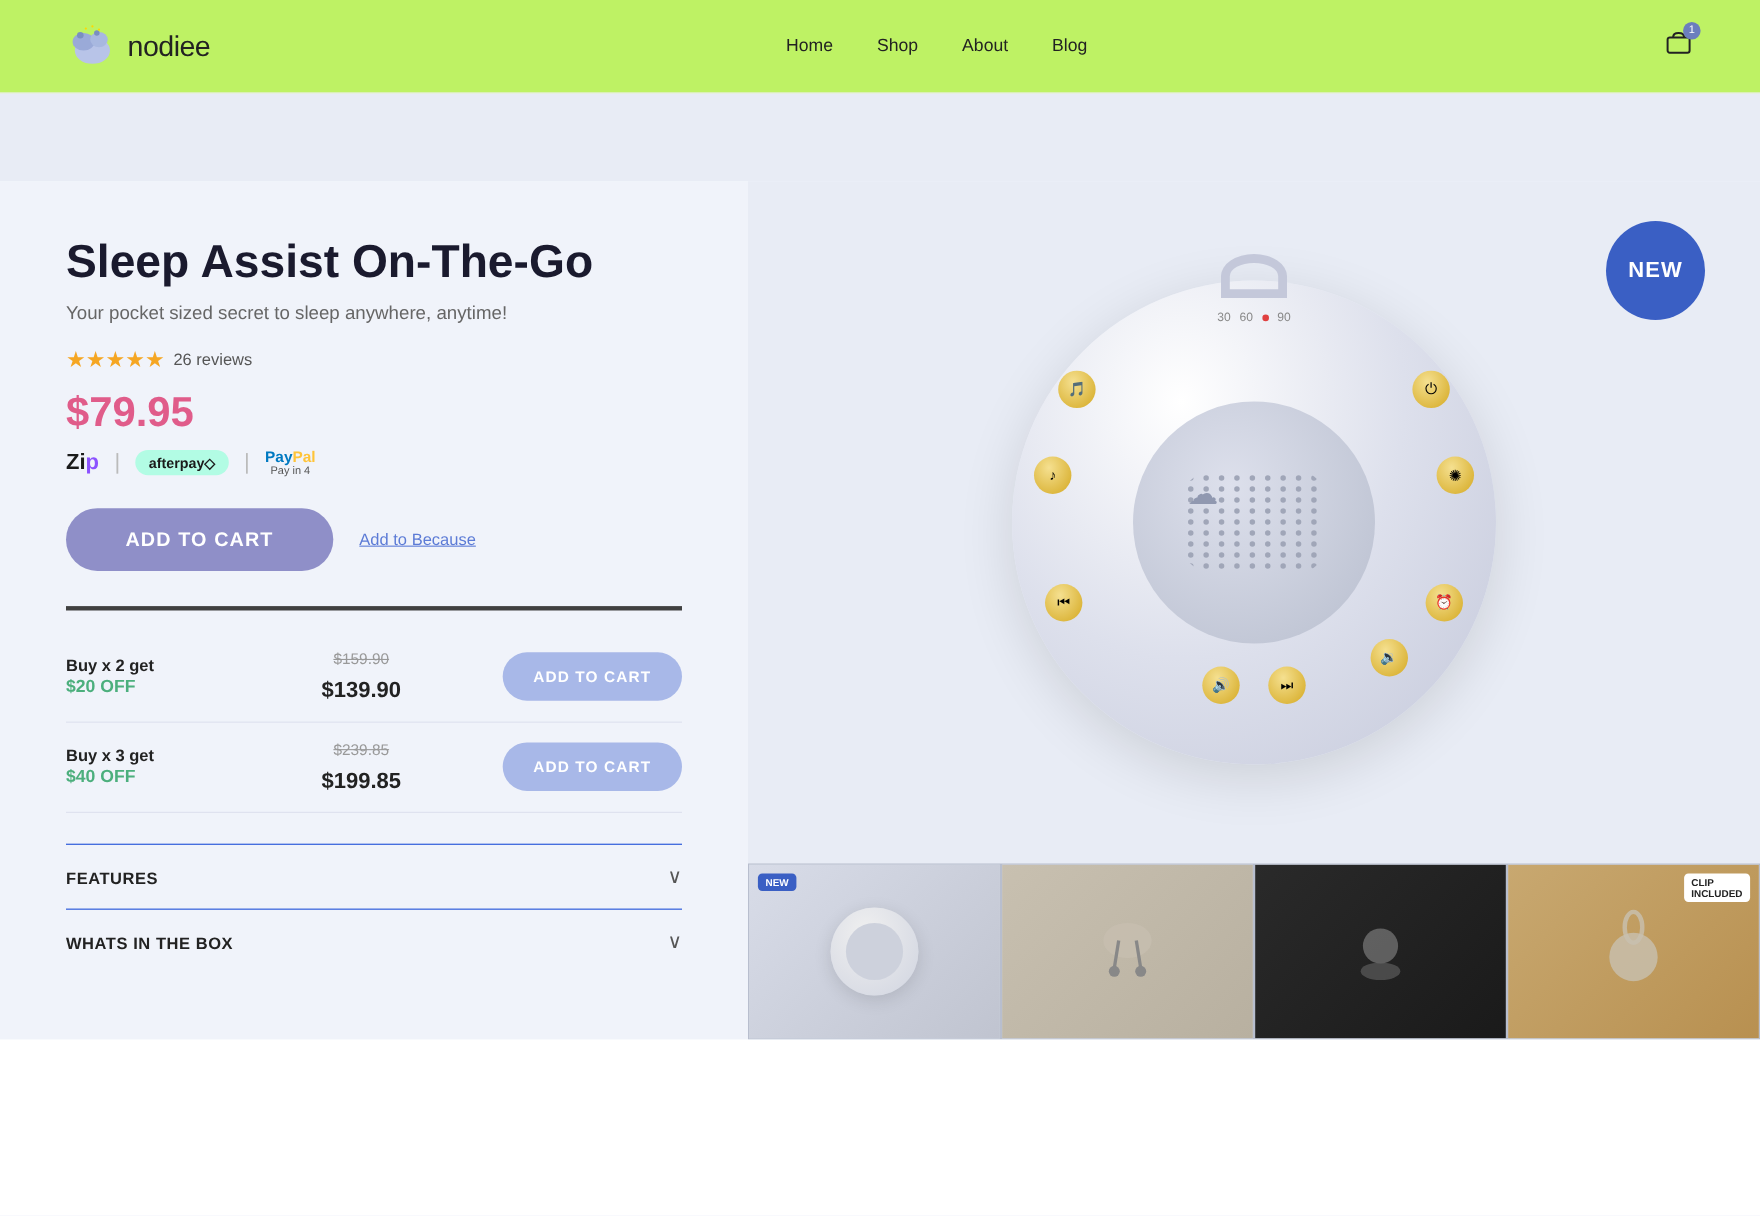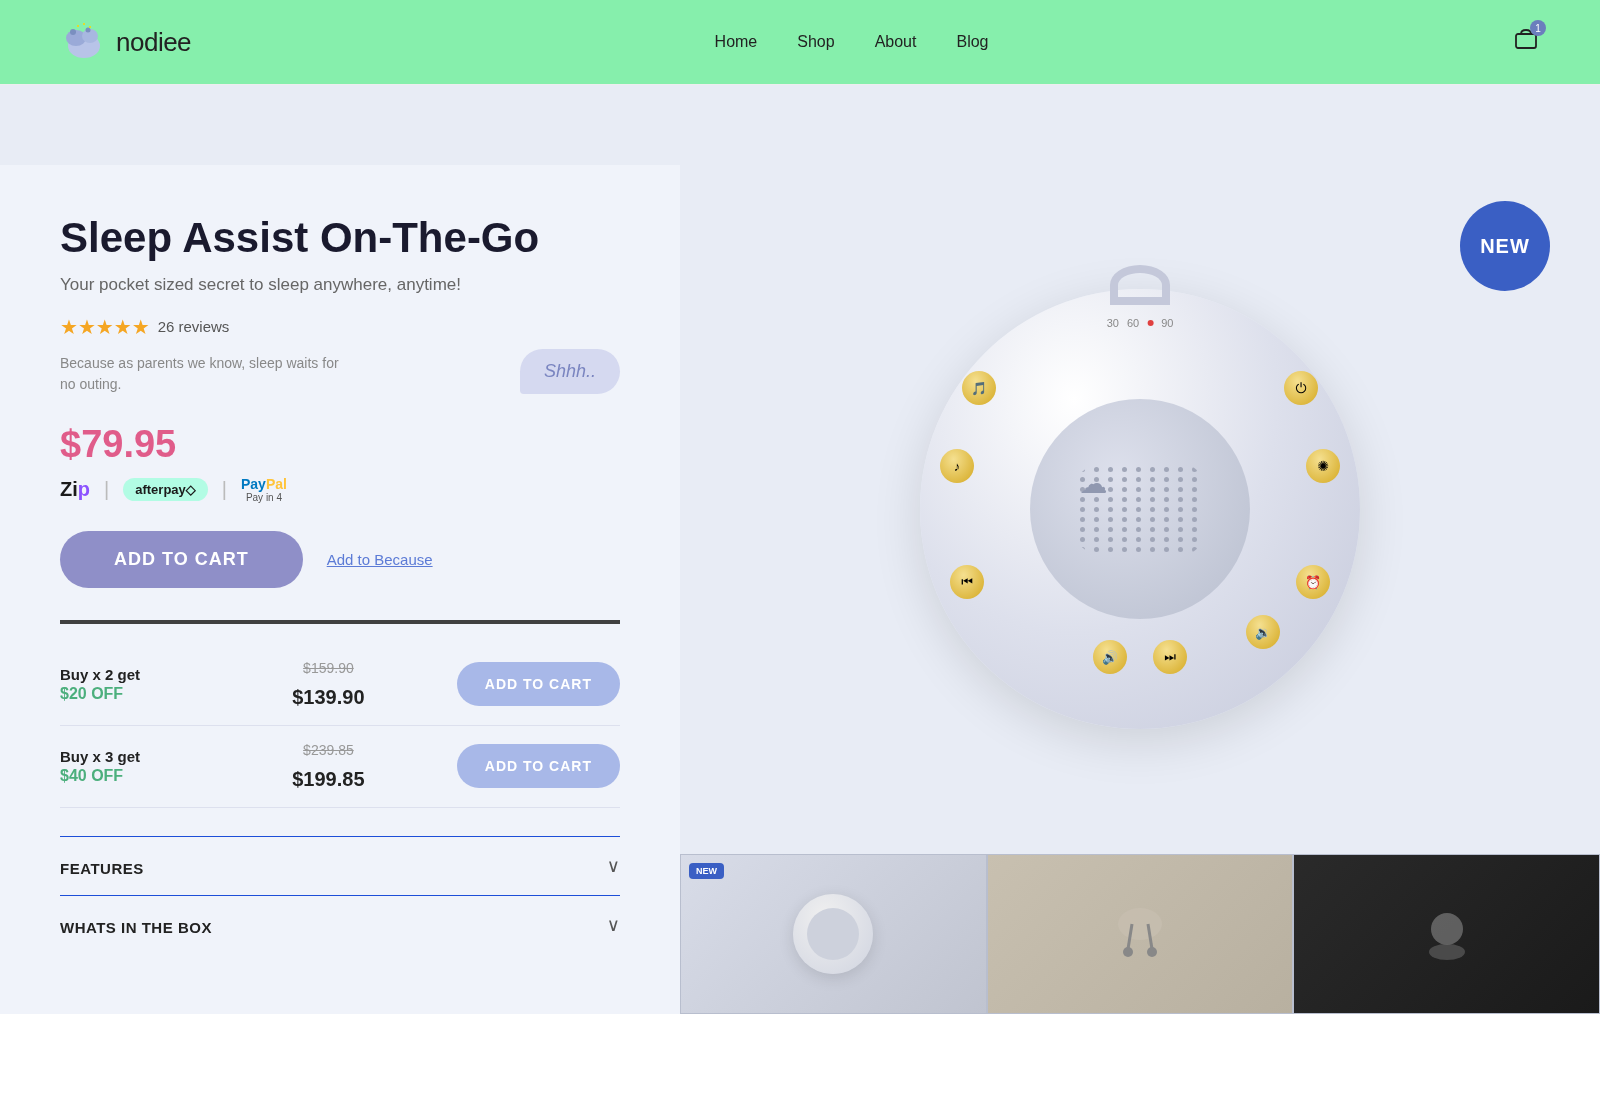--- a/index.html
+++ b/index.html
@@ -4,21 +4,21 @@
   <style>
     * { box-sizing: border-box; margin: 0; padding: 0; }
     body { font-family: -apple-system, BlinkMacSystemFont, 'Segoe UI', sans-serif; background: #fff; }
 
     
     .header {
       display: flex;
       align-items: center;
       justify-content: space-between;
       padding: 18px 60px;
-      background: #86efac;
+      background: #bef264;
       border-bottom: 1px solid #eee;
     }
     .logo-area {
       display: flex;
       align-items: center;
       gap: 8px;
     }
     .logo-icon {
       width: 48px;
       height: 48px;
@@ -432,24 +432,20 @@
 
   <div class="product-left">
     <h1 class="product-title">Sleep Assist On-The-Go</h1>
     <p class="product-subtitle">Your pocket sized secret to sleep anywhere, anytime!</p>
 
     <div class="stars-row">
       <span class="stars">★★★★★</span>
       <span class="review-count">26 reviews</span>
     </div>
 
-    <div class="tagline-row">
-      <p class="tagline">Because as parents we know, sleep waits for no outing.</p>
-      <div class="shhh-bubble">Shhh..</div>
-    </div>
 
     <div class="price-main">$79.95</div>
 
     <div class="payment-logos">
       <div class="zip-logo pay-logo">
         Zi<span class="zip-purple">p</span>
       </div>
       <span class="pay-divider">|</span>
       <div class="afterpay-logo pay-logo">afterpay◇</div>
       <span class="pay-divider">|</span>
@@ -652,15 +648,26 @@
 
       <div class="thumb thumb-3">
         <div class="thumb-img-placeholder">
           <svg width="60" height="60" viewBox="0 0 60 60">
             <circle cx="30" cy="25" r="16" fill="#888" opacity="0.6"></circle>
             <ellipse cx="30" cy="48" rx="18" ry="8" fill="#666" opacity="0.6"></ellipse>
           </svg>
         </div>
       </div>
 
+      <div class="thumb thumb-4">
+        <div class="thumb-img-placeholder">
+          <svg width="80" height="80" viewBox="0 0 80 80">
+            <circle cx="40" cy="45" r="22" fill="#c8c0b0" opacity="0.8"></circle>
+            <ellipse cx="40" cy="18" rx="8" ry="14" fill="none" stroke="#c8c0b0" stroke-width="4" opacity="0.8"></ellipse>
+          </svg>
+        </div>
+        <div class="clip-badge">
+          <span>CLIP<br>INCLUDED</span>
+        </div>
+      </div>
     </div>
   </div>
 </div>
 
 </body></html>

